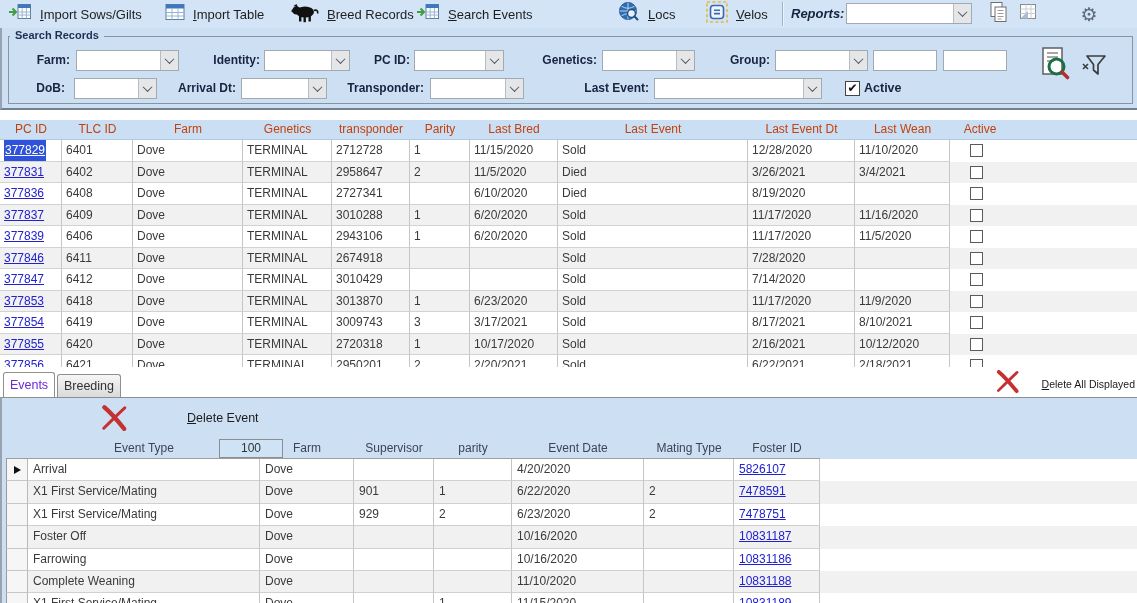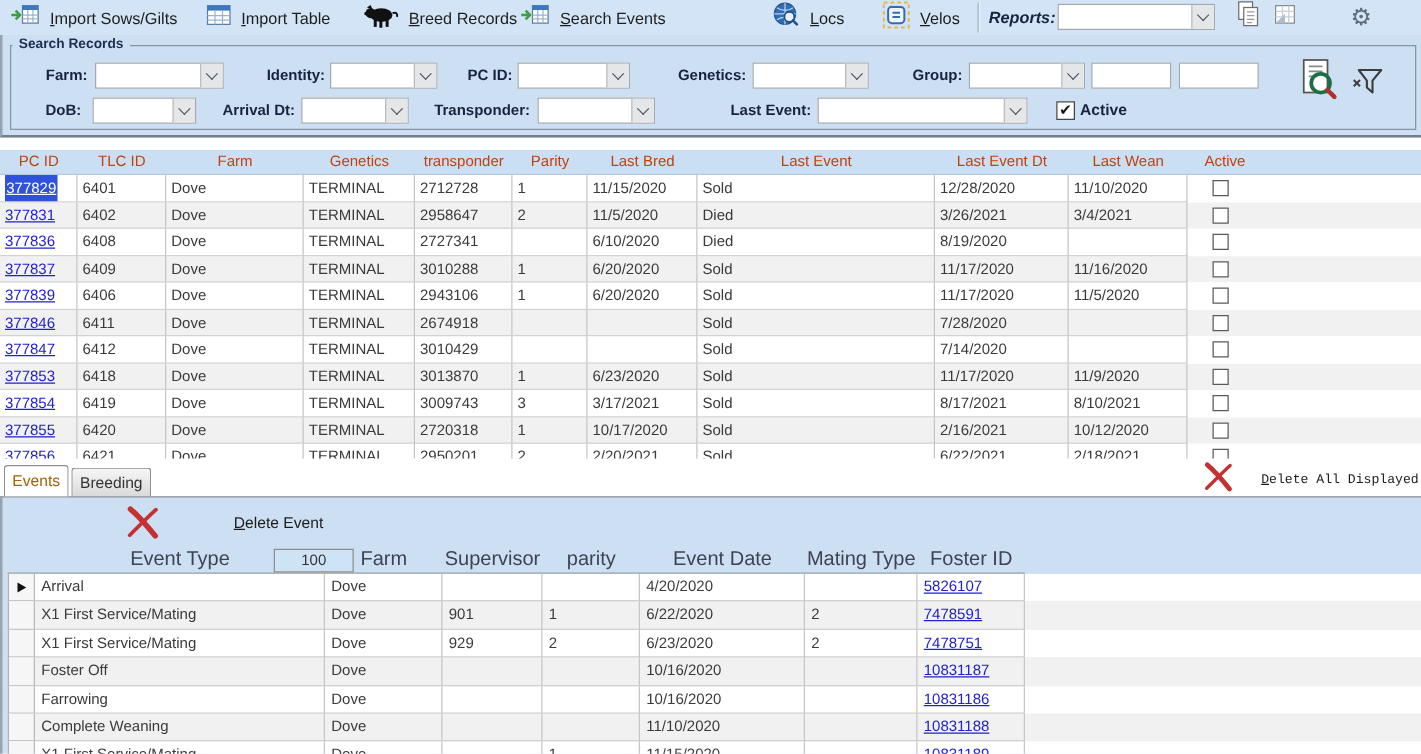--- a/index.html
+++ b/index.html
@@ -45,32 +45,32 @@
       border-bottom:1px solid #d2d2d2;font-size:12px;color:#3a3a3a;overflow:hidden;white-space:nowrap;}
   .actfill{flex:1;border-right:none;border-bottom:none;display:flex;align-items:center;padding-left:20px;}
   .cb{width:13px;height:13px;background:#fff;border:1px solid #5a5a5a;box-sizing:border-box;cursor:pointer;}
   .lnk{color:#2121cf;text-decoration:underline;cursor:pointer;}
   .lnk.sel{background:#2e52d9;color:#fff;padding:12px 1px;}
 
   
   .tabs{position:absolute;left:0;top:367px;width:1137px;height:30px;background:#fff;}
   .tab{position:absolute;box-sizing:border-box;border:1px solid #8f8f8f;border-bottom:none;
        border-radius:3px 3px 0 0;font-size:12.5px;display:flex;align-items:center;justify-content:center;cursor:pointer;}
-  .tab.active{left:3px;top:5px;height:25px;width:52px;background:#fff;color:#a16207;z-index:2;}
+  .tab.active{left:3px;top:5px;height:25px;width:52px;background:#fff;color:#6d28d9;z-index:2;}
   .tab.inactive{left:57px;top:7px;height:23px;width:64px;background:linear-gradient(#f6f6f6,#dadada);color:#333;}
-  .delall{position:absolute;right:2px;top:2px;display:flex;align-items:center;gap:22px;cursor:pointer;font-family:Liberation Mono, monospace;}
+  .delall{position:absolute;right:2px;top:2px;display:flex;align-items:center;gap:22px;cursor:pointer;}
   .delall-lbl{font-size:10.5px;color:#1a1a1a;white-space:nowrap;}
 
   
   .bpanel{position:absolute;left:0;top:397px;width:1137px;height:206px;background:#cde0f3;box-sizing:border-box;
           border-top:1px solid #8f8f8f;border-left:2px solid #97a3b0;}
   .delev{position:absolute;left:98px;top:6px;display:flex;align-items:center;cursor:pointer;}
   .delev-lbl{position:absolute;left:185px;top:13px;font-size:12.5px;color:#1c1c1c;white-space:nowrap;cursor:pointer;}
   .ehead{position:absolute;left:4px;top:40px;height:21px;display:flex;}
-  .ehc{box-sizing:border-box;height:21px;line-height:20px;text-align:center;font-size:16px;color:#3e4354;overflow:hidden;white-space:nowrap;}
+  .ehc{box-sizing:border-box;height:21px;line-height:20px;text-align:center;font-size:12px;color:#3e4354;overflow:hidden;white-space:nowrap;}
   .cntbox{position:absolute;left:217px;top:41px;width:64px;height:19px;background:#cfe3f7;border:1px solid #8e8e8e;
           box-sizing:border-box;text-align:center;line-height:17px;font-size:12px;color:#333;}
   .ebodyline{position:absolute;left:4px;top:60px;width:814px;height:1px;background:#9e9e9e;}
   .ebody{position:absolute;left:4px;top:61px;width:1133px;height:145px;overflow:hidden;}
   .erow{display:flex;background:#fff;}
   .erow.alt{background:#f1f1f1;}
   .ec{box-sizing:border-box;height:22.4px;line-height:21px;padding:0 5px;border-right:1px solid #c6c6c6;
       border-bottom:1px solid #d0d0d0;font-size:12px;color:#3a3a3a;overflow:hidden;white-space:nowrap;}
   .esel{box-sizing:border-box;width:22px;height:22.4px;background:#f6f6f6;border-left:1px solid #9a9a9a;
         border-right:1px solid #b9b9b9;border-bottom:1px solid #c6c6c6;display:flex;align-items:center;justify-content:center;}

